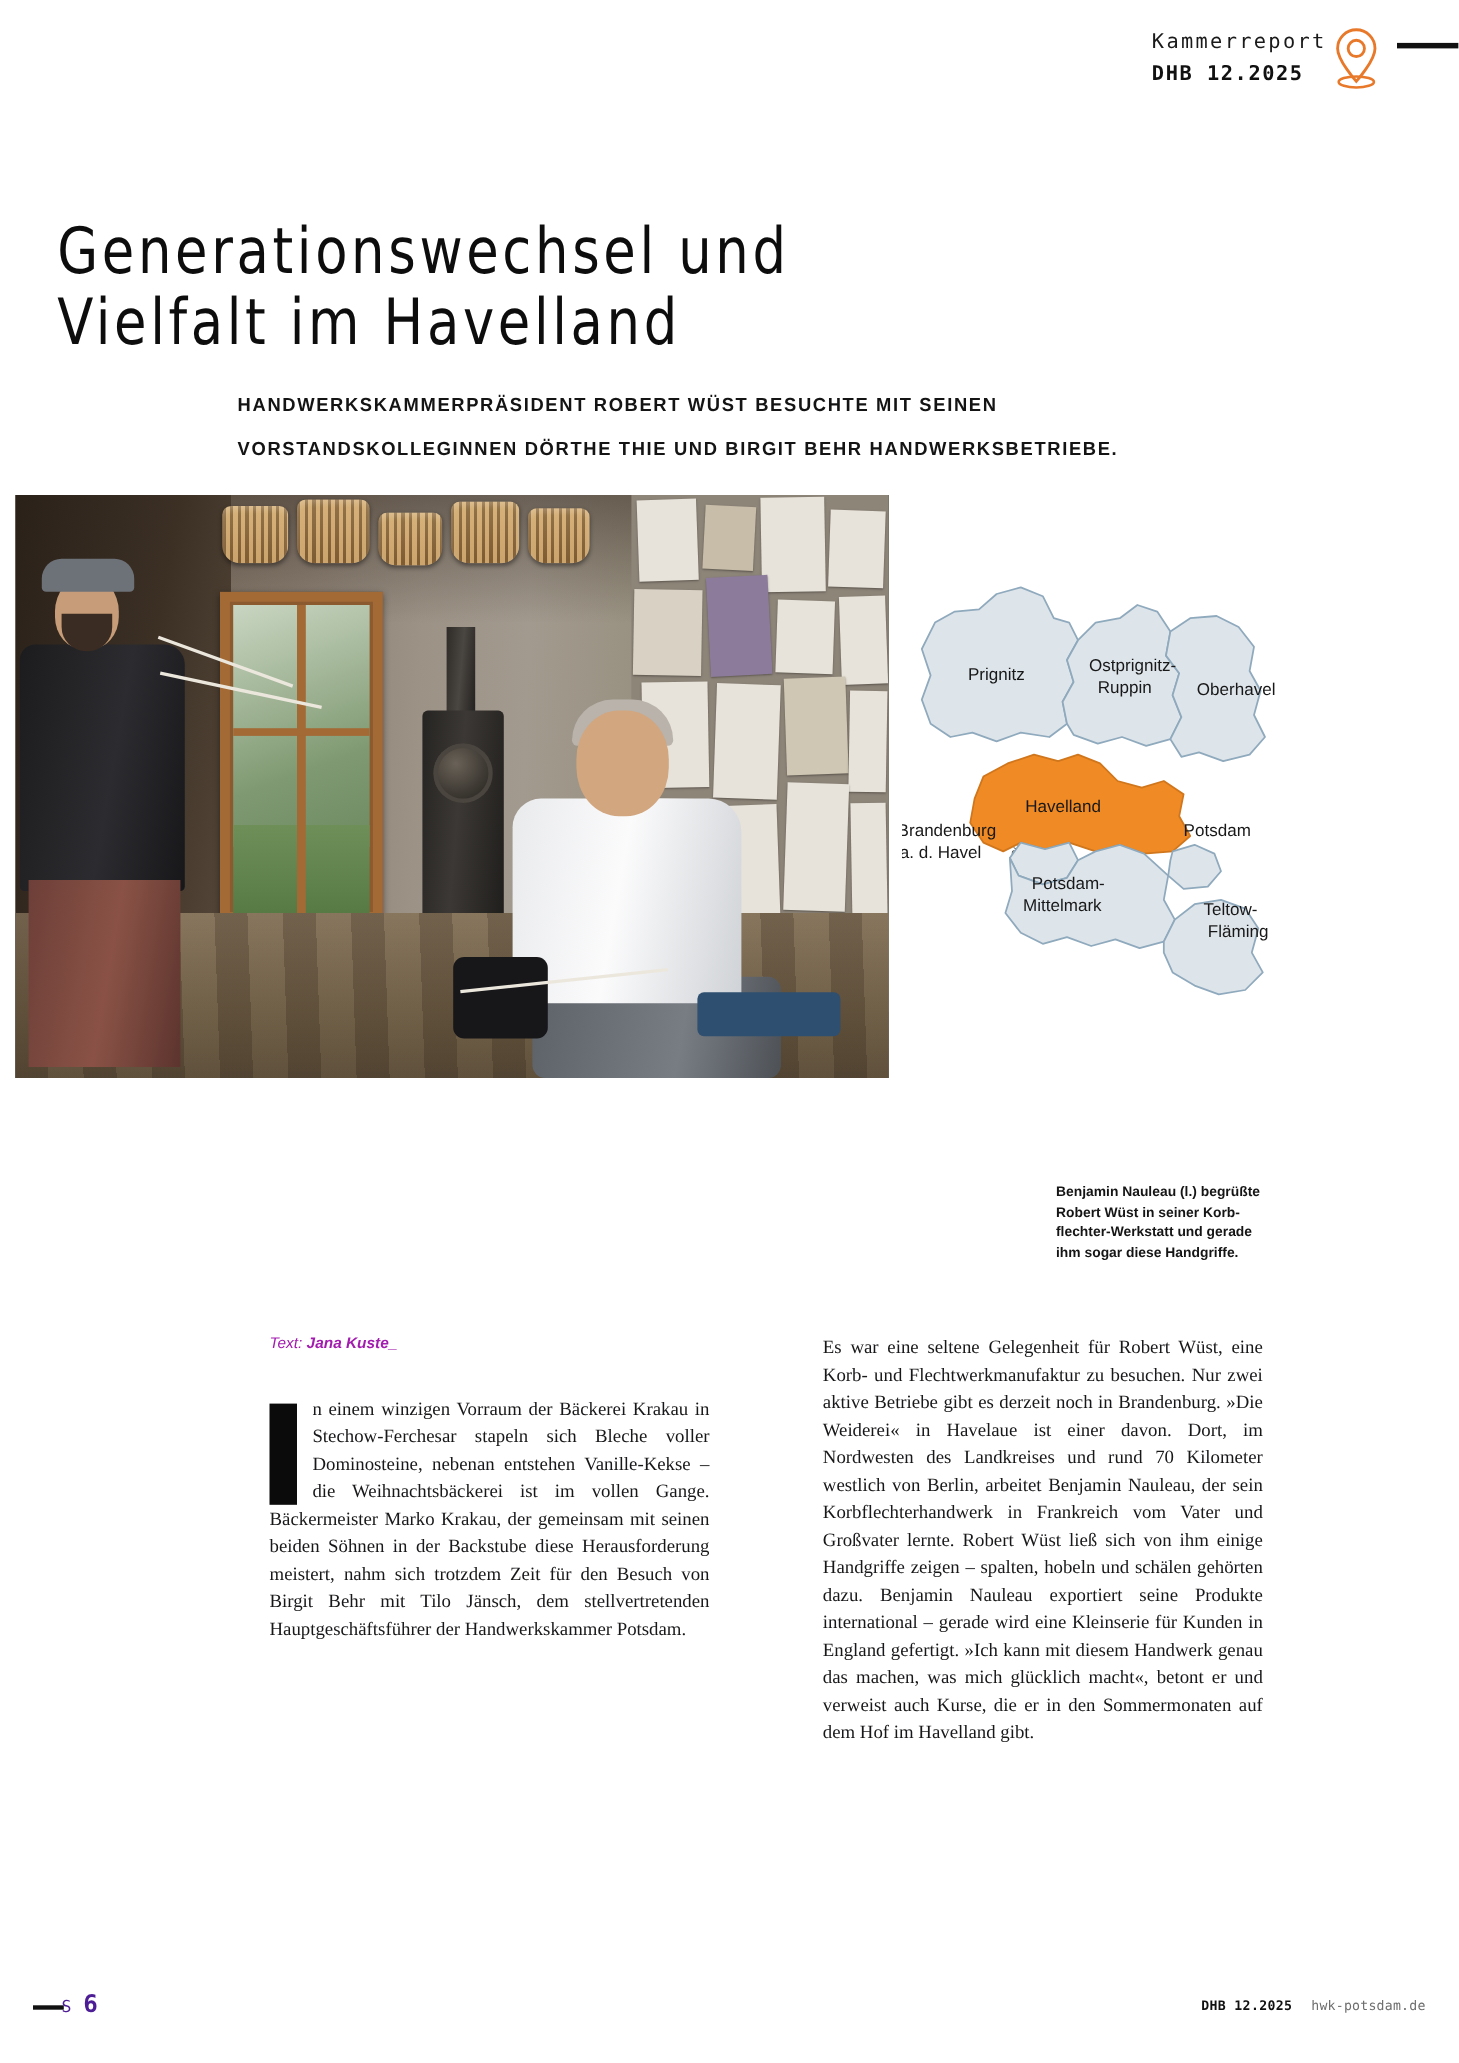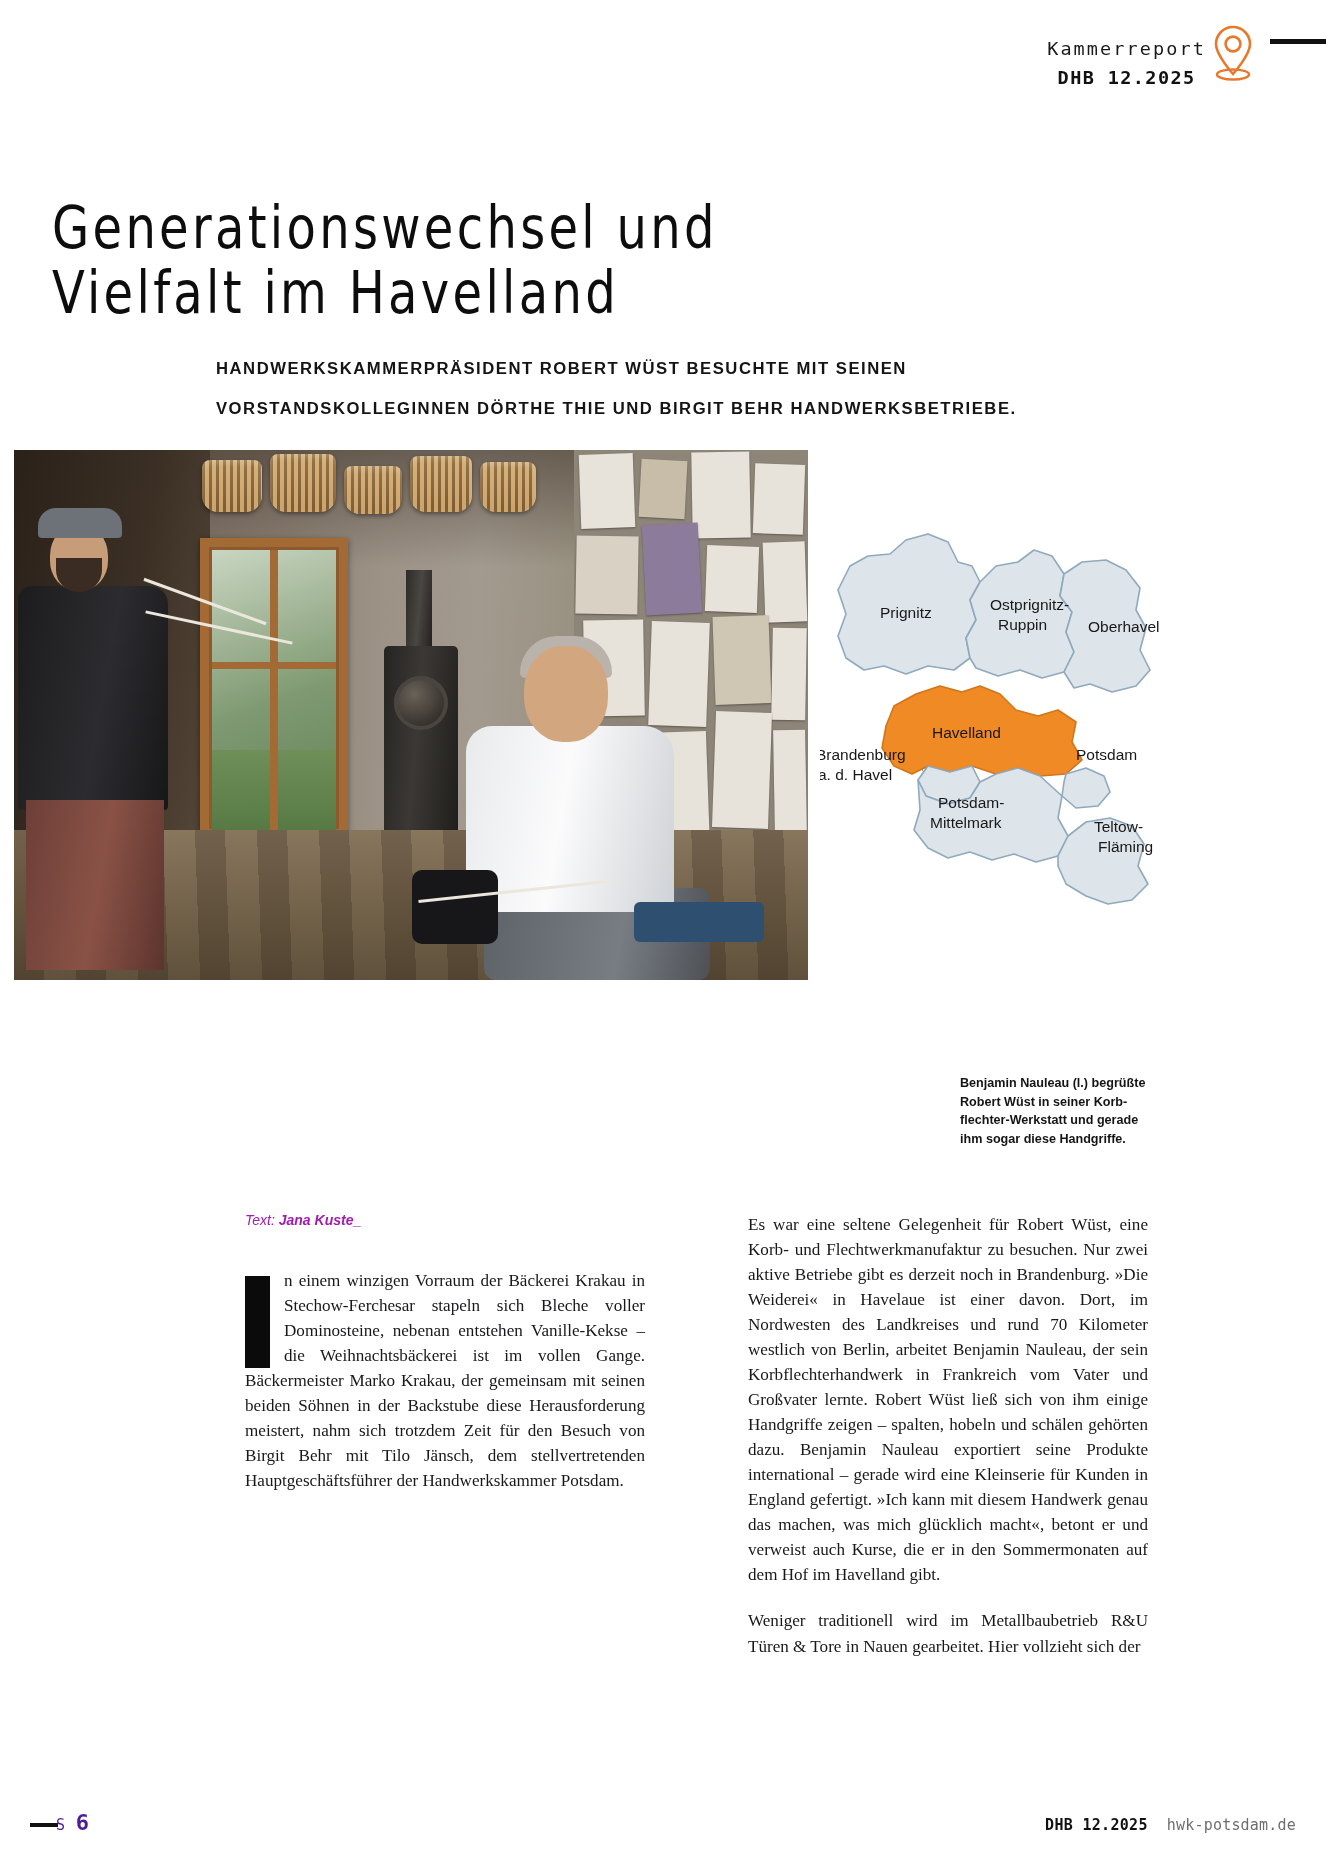--- a/index.html
+++ b/index.html
@@ -21,22 +21,22 @@
   #masthead {
     position: absolute;
     top: 22px;
     right: 0px;
     width: 540px;
     height: 70px;
   }
   #masthead .mh-text {
     position: absolute;
     right: 120px;
-    top: 15px;
-    text-align: center;
+    top: 5px;
+    text-align: left;
     line-height: 1.28;
   }
   #masthead .mh-kammer {
     font-family: "DejaVu Sans Mono", monospace;
     font-size: 18.5px;
     letter-spacing: 2.1px;
     color: #1a1a1a;
     font-weight: 400;
     white-space: nowrap;
   }
@@ -342,21 +342,21 @@
     color: #4c1d95;
     white-space: nowrap;
   }
   #footer-left .f-s { font-size: 15px; letter-spacing: 1px; }
   #footer-left .f-num { font-size: 22px; font-weight: 700; letter-spacing: 0.5px; }
   #footer-right {
     position: absolute;
     right: 30px;
     top: 1816px;
     font-family: "DejaVu Sans Mono", monospace;
-    font-size: 15px;
+    font-size: 12px;
     white-space: nowrap;
   }
   #footer-right .f-issue { font-weight: 700; color: #111; letter-spacing: 0.3px; }
   #footer-right .f-url { color: #6e6e6e; letter-spacing: 0.2px; margin-left: 10px; }
 </style>
 </head>
 <body>
 
 <div id="masthead">
   <div class="mh-text">
@@ -508,21 +508,20 @@
 </div>
 
 <div id="col-left" class="col">
   <p>
     <span class="dropcap-bar"></span><span>n einem winzigen Vorraum der Bäckerei Krakau in Stechow-Ferchesar stapeln sich Bleche voller Dominosteine, nebenan entstehen Vanille-Kekse – die Weihnachtsbäckerei ist im vollen Gange. Bäckermeister Marko Krakau, der gemeinsam mit seinen beiden Söhnen in der Backstube diese Herausforderung meistert, nahm sich trotzdem Zeit für den Besuch von Birgit Behr mit Tilo Jänsch, dem stellvertretenden Hauptgeschäftsführer der Handwerkskammer Potsdam.</span>
   </p>
 </div>
 
 <div id="col-right" class="col">
   <p>Es war eine seltene Gelegenheit für Robert Wüst, eine Korb- und Flechtwerkmanufaktur zu besuchen. Nur zwei aktive Betriebe gibt es derzeit noch in Brandenburg. »Die Weiderei« in Havelaue ist einer davon. Dort, im Nordwesten des Landkreises und rund 70 Kilometer westlich von Berlin, arbeitet Benjamin Nauleau, der sein Korbflechterhandwerk in Frankreich vom Vater und Großvater lernte. Robert Wüst ließ sich von ihm einige Handgriffe zeigen – spalten, hobeln und schälen gehörten dazu. Benjamin Nauleau exportiert seine Produkte international – gerade wird eine Kleinserie für Kunden in England gefertigt. »Ich kann mit diesem Handwerk genau das machen, was mich glücklich macht«, betont er und verweist auch Kurse, die er in den Sommermonaten auf dem Hof im Havelland gibt.</p>
-  <p>Weniger traditionell wird im Metallbaubetrieb R&amp;U Türen &amp; Tore in Nauen gearbeitet. Hier vollzieht sich der</p>
 </div>
 
 <div id="footer-rule"></div>
 <div id="footer-left">
   <span class="f-s">S</span>
   <span class="f-num">6</span>
 </div>
 <div id="footer-right">
   <span class="f-issue">DHB 12.2025</span>
   <span class="f-url">hwk-potsdam.de</span>

